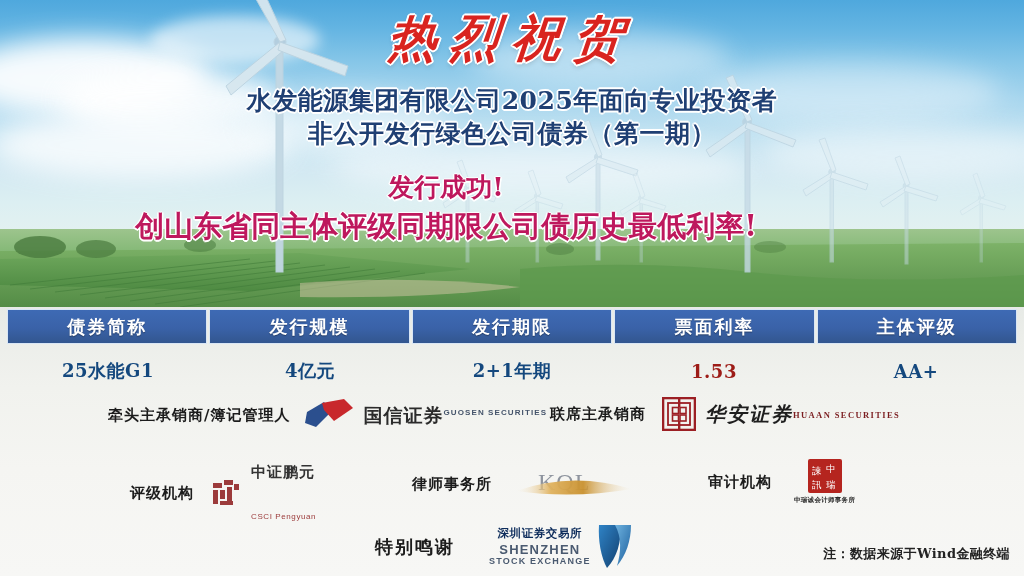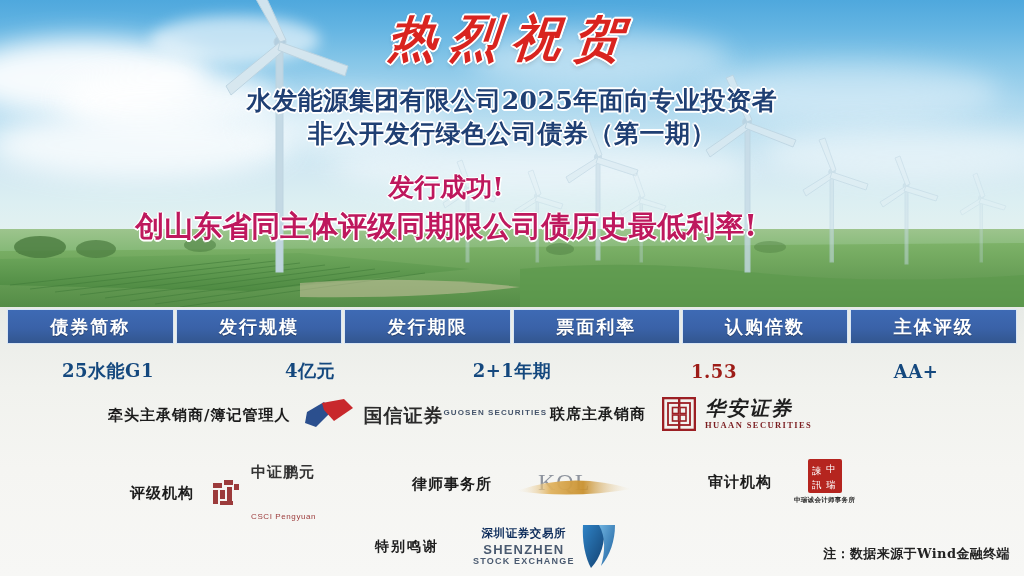--- a/index.html
+++ b/index.html
@@ -102,21 +102,21 @@
   .r4 { position:absolute; left:0; top:515px; width:1024px; height:50px; }
 
   .unit { position:absolute; display:flex; align-items:center; gap:8px; }
 
   
   .guosen-txt { display:flex; align-items:flex-start; line-height:1; }
   .guosen-cn { font-family:"DejaVu Serif", serif; font-size:19px; font-weight:bold; color:#2b2b2b; letter-spacing:1px; }
   .guosen-en { font-family:"Liberation Sans", sans-serif; font-size:8px; font-weight:bold; color:#45546b; letter-spacing:1.1px; margin-top:3px; }
 
   
-  .huaan-txt { display:flex; flex-direction:column; align-items:flex-start; line-height:1; }
+  .huaan-txt { display:flex; flex-direction:row; align-items:center; line-height:1; }
   .huaan-cn { font-family:"DejaVu Serif", serif; font-size:20px; font-weight:bold; color:#1e1e1e; letter-spacing:2px; font-style:italic; }
   .huaan-en { font-family:"Liberation Serif", serif; font-size:8.5px; font-weight:bold; color:#7b1d20; letter-spacing:1.4px; margin-top:3px; }
 
   
   .csci-txt { display:flex; flex-direction:column; align-items:flex-start; line-height:1;gap:19px; }
   .csci-cn { font-family:"DejaVu Sans", sans-serif; font-size:15px; font-weight:bold; color:#333; letter-spacing:1px; }
   .csci-en { font-family:"Liberation Sans", sans-serif; font-size:8px; color:#9c3b3b; letter-spacing:.6px; margin-top:14px; }
 
   
   .audit-wrap { display:flex; flex-direction:column; align-items:center; }
@@ -276,21 +276,20 @@
   </div>
 
   <div class="panel"></div>
 
   <div class="tbl">
     <div class="thead">
       <div class="th">债券简称</div>
       <div class="th">发行规模</div>
       <div class="th">发行期限</div>
       <div class="th">票面利率</div>
-      <div class="th">认购倍数</div>
       <div class="th">主体评级</div>
     </div>
     <div class="trow">
       <div class="td">25水能G1</div>
       <div class="td">4亿元</div>
       <div class="td">2+1年期</div>
       <div class="td red">1.53</div>
       <div class="td">AA+</div>
     </div>
   </div>
@@ -381,21 +380,21 @@
           <text x="4" y="29" font-family="DejaVu Sans, sans-serif" font-size="9.5" fill="#ffffff">訊</text>
           <text x="18" y="29" font-family="DejaVu Sans, sans-serif" font-size="9.5" fill="#ffffff">瑞</text>
         </svg>
         <span class="audit-cn">中瑞诚会计师事务所</span>
       </span>
     </div>
   </div>
 
   <div class="r4">
     <div class="unit" style="left:375px; top:8px;">
-      <span class="rowlabel" style="font-size:14px;letter-spacing:2px;">特别鸣谢</span>
+      <span class="rowlabel" style="font-size:18px;letter-spacing:2px;">特别鸣谢</span>
       <span style="display:flex;align-items:center;gap:4px;margin-left:26px;">
         <span class="szse-txt">
           <span class="szse-cn">深圳证券交易所</span>
           <span class="szse-en1">SHENZHEN</span>
           <span class="szse-en2">STOCK EXCHANGE</span>
         </span>
         <svg width="40" height="48" viewBox="0 0 40 48">
           <defs>
             <linearGradient id="szseA" x1="0" y1="0" x2="1" y2="1">
               <stop offset="0%" stop-color="#2f83c6"></stop>

